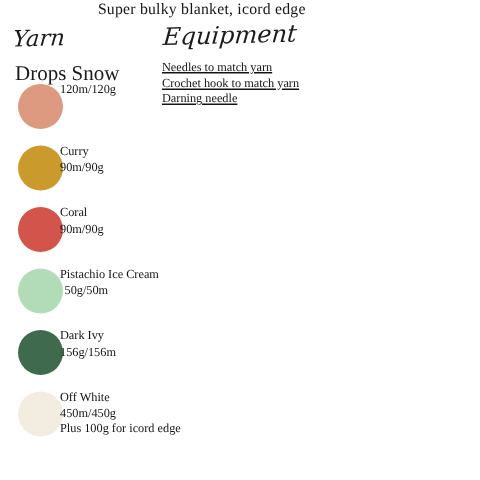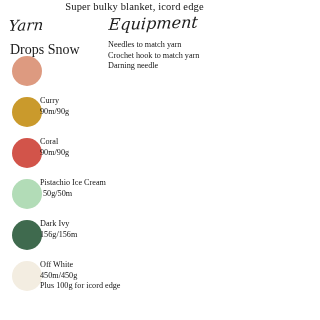--- a/index.html
+++ b/index.html
@@ -143,20 +143,21 @@
     width: 161px;
     list-style: none;
     margin: 0;
     padding: 0;
   }
   .equipment-list li {
     font-size: 8.2px;
     line-height: 10.5px;
     color: #141414;
     white-space: nowrap;
+    text-decoration: underline;
   }
 </style>
 </head>
 <body style="background: rgb(255, 255, 255);">
 
 <div class="page">
 
   <div class="doc-title">Super bulky blanket, icord edge</div>
 
   <div class="col-yarn">
@@ -165,20 +166,21 @@
       <span class="sh-inner">Yarn</span>
     </div>
 
     <div class="yarn-brand">Drops Snow</div>
 
     <div class="swatch-list">
 
       <div class="swatch-row">
         <span class="swatch-dot" style="background: rgb(221, 154, 128);"></span>
         <div class="swatch-text">
+          <div class="swatch-weight">120m/120g</div>
         </div>
       </div>
 
       <div class="swatch-row">
         <span class="swatch-dot" style="background: rgb(202, 154, 44);"></span>
         <div class="swatch-text">
           <div class="swatch-name">Curry</div>
           <div class="swatch-weight">90m/90g</div>
         </div>
       </div>

